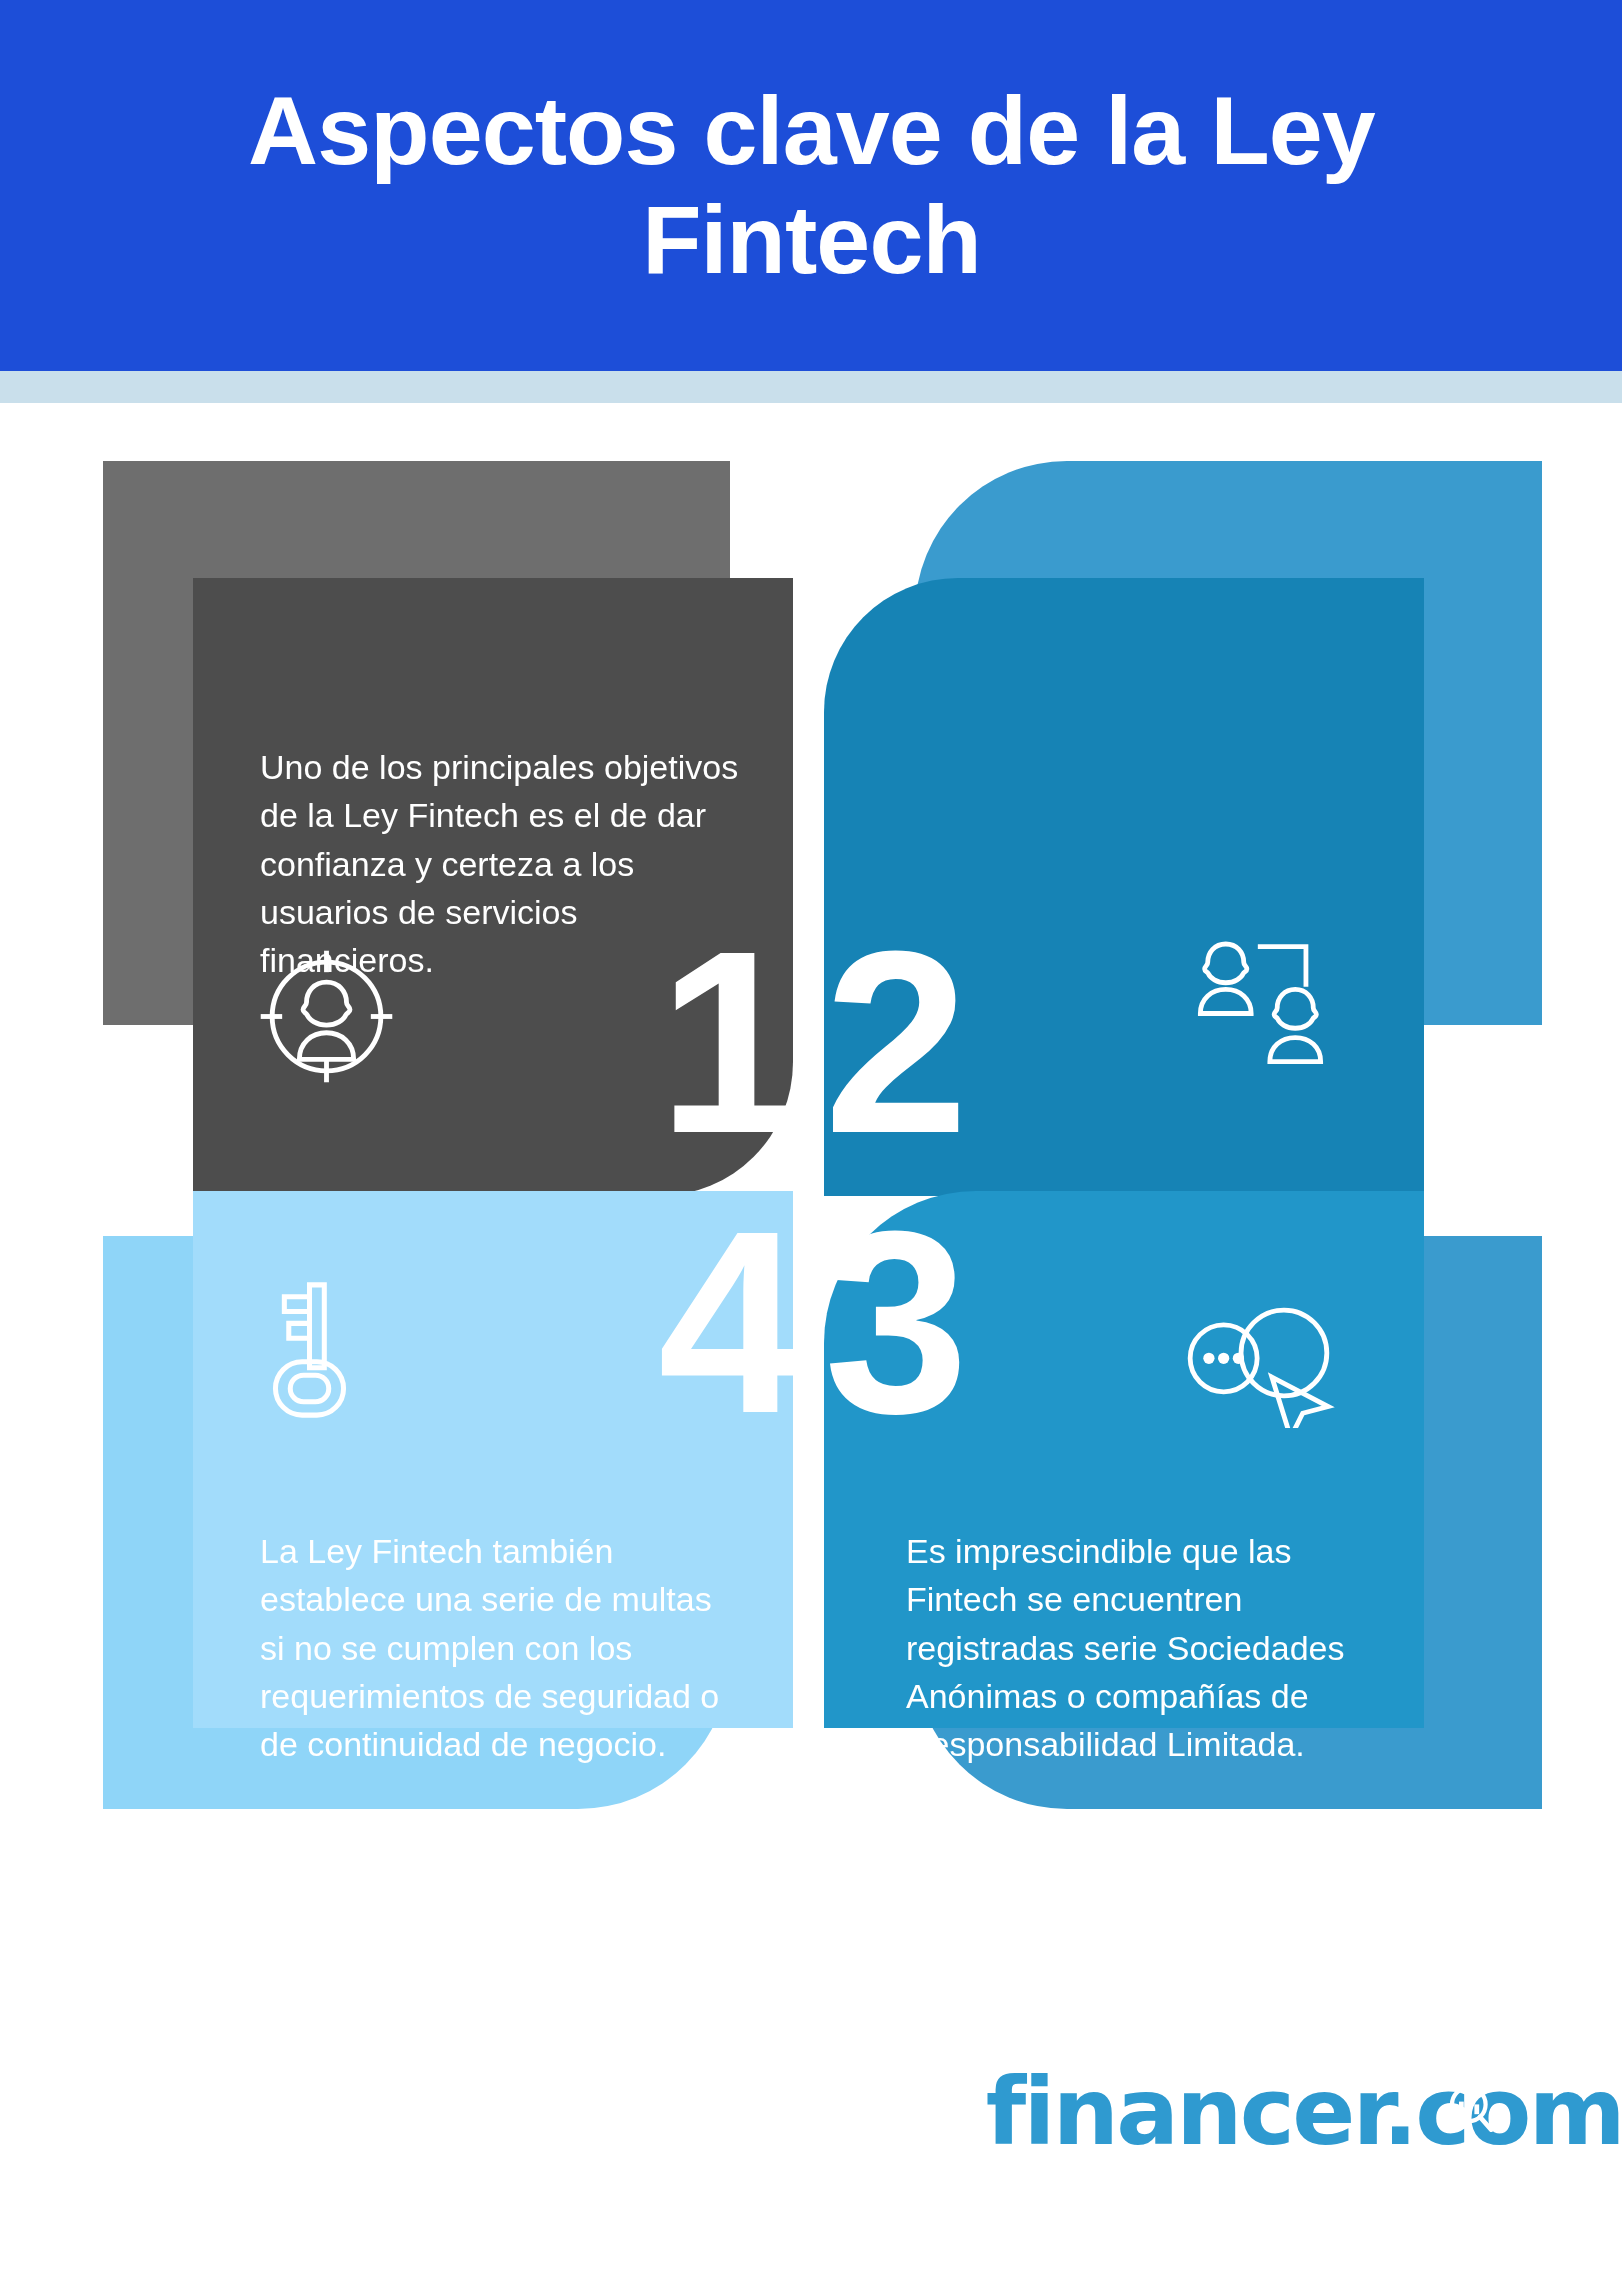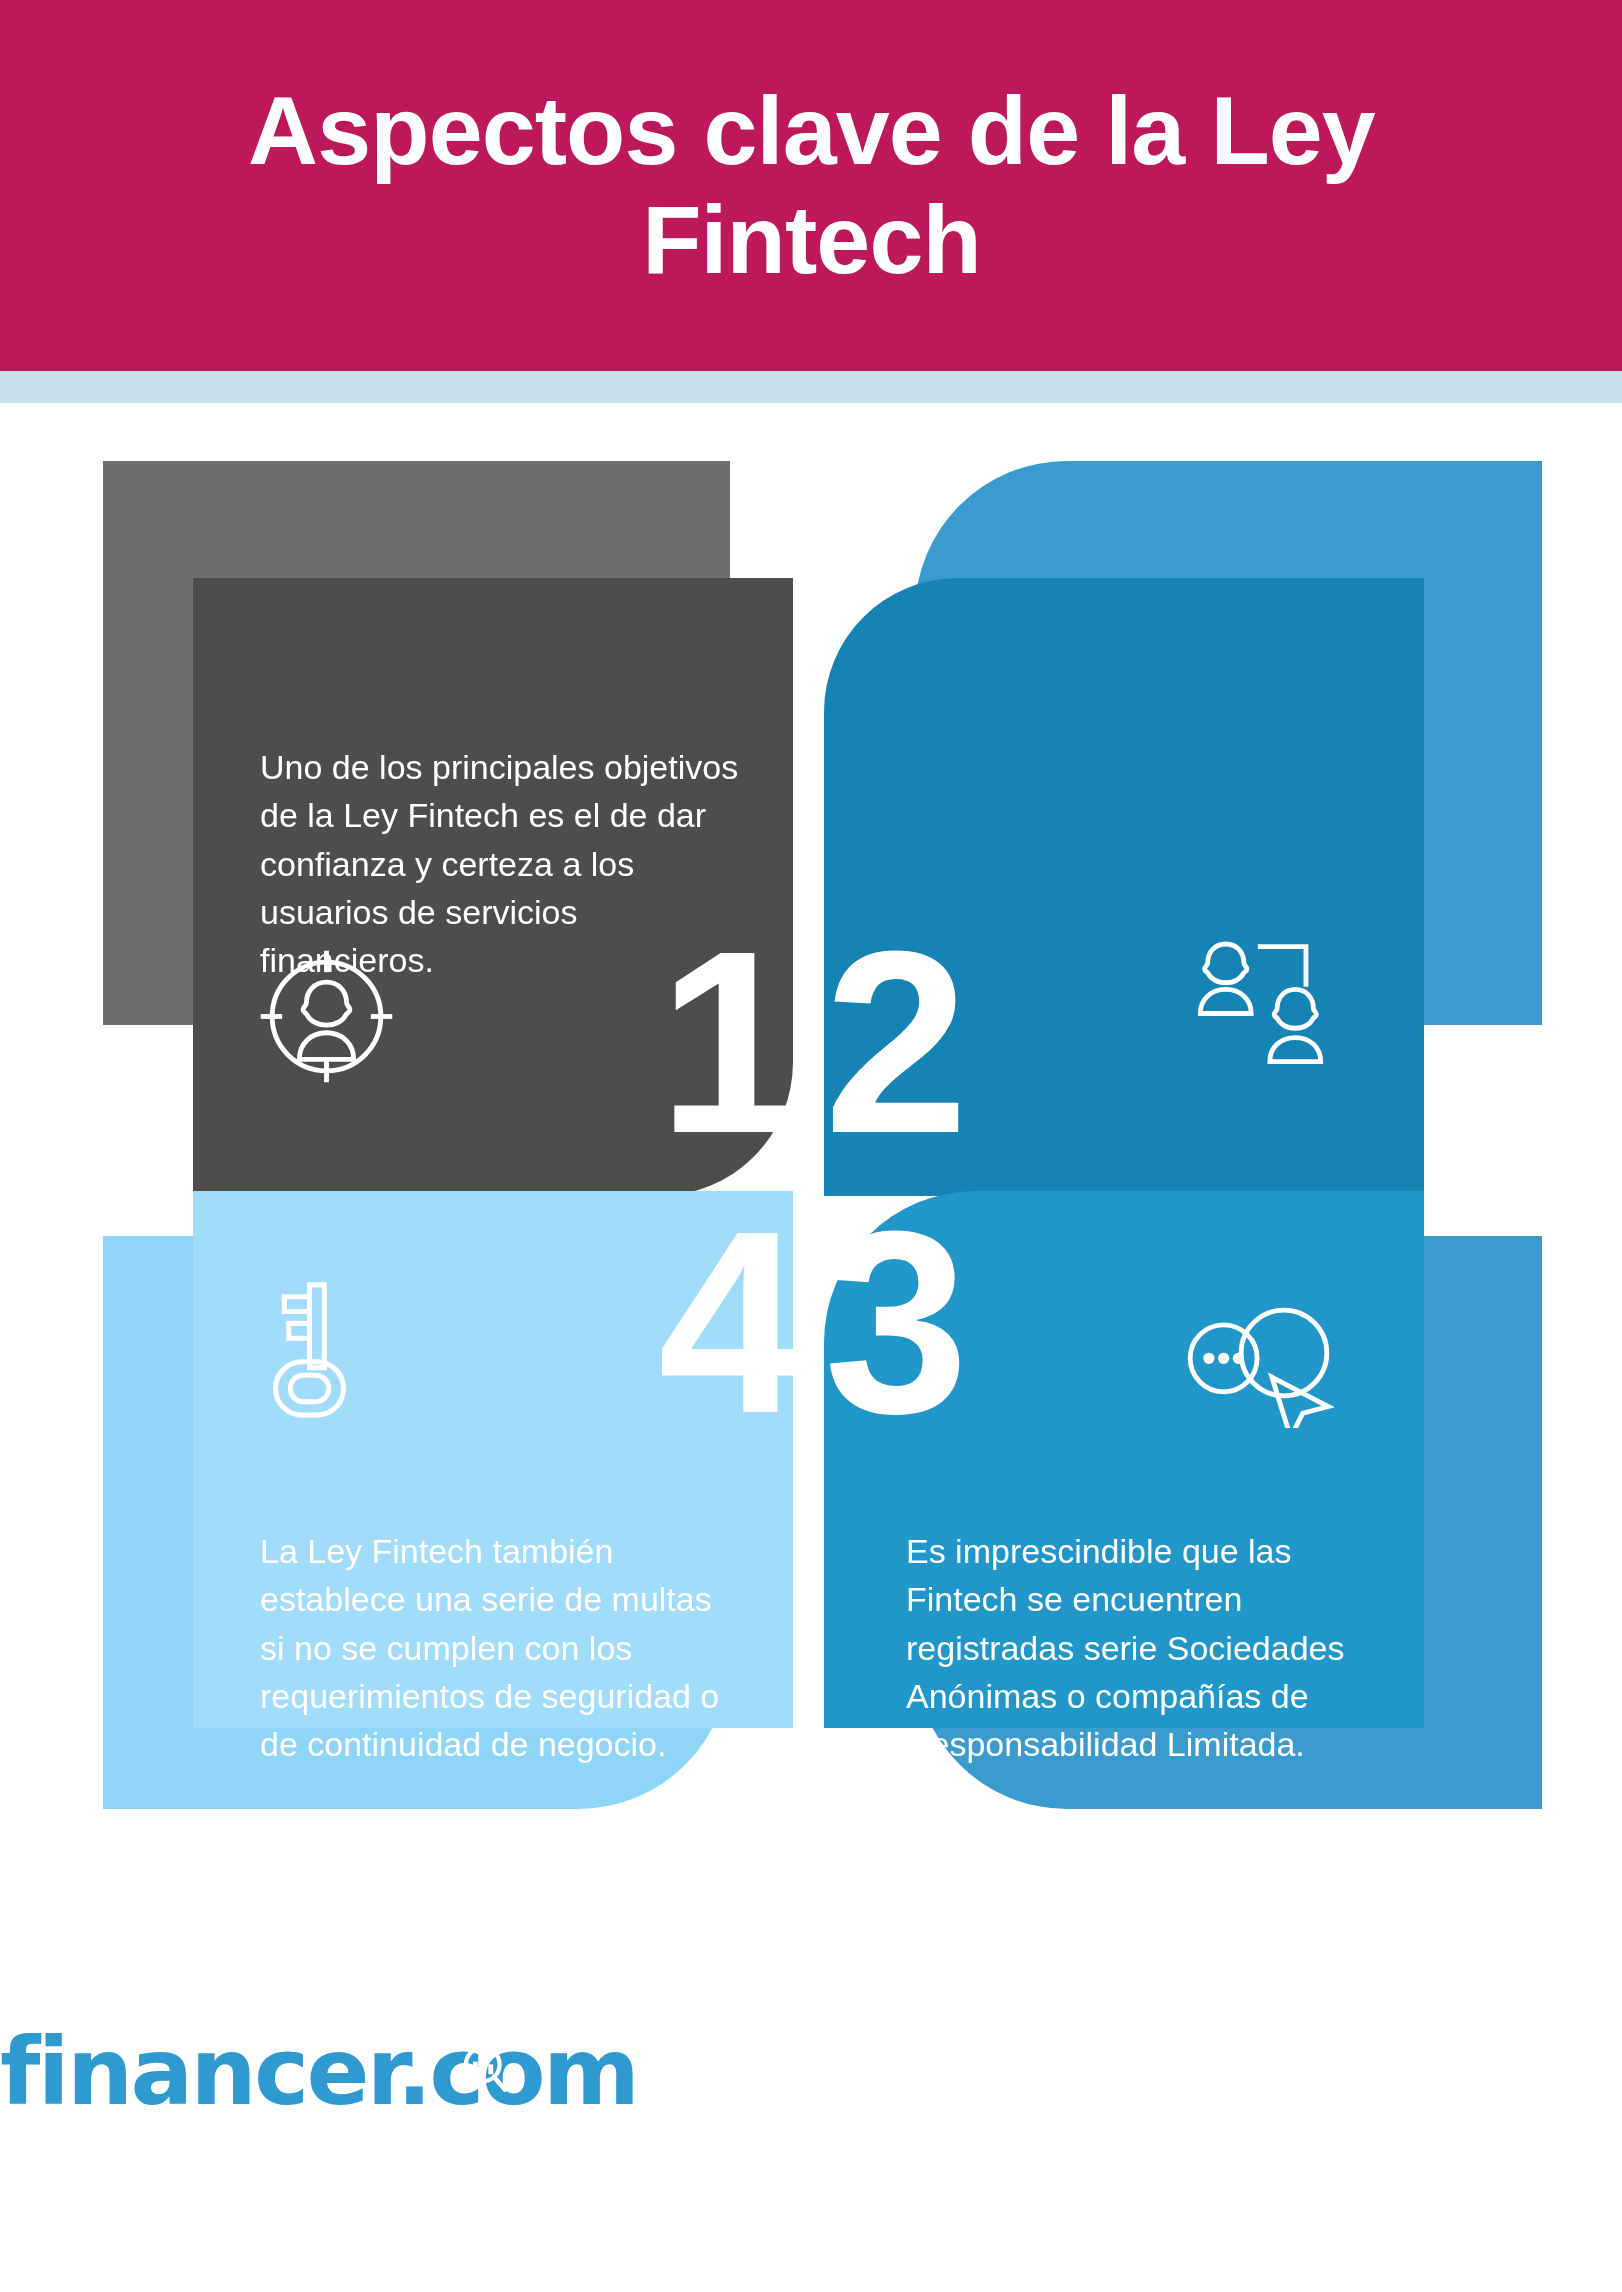--- a/index.html
+++ b/index.html
@@ -9,21 +9,21 @@
     font-family:"Liberation Sans", sans-serif;
     -webkit-font-smoothing:antialiased;
     overflow:hidden;
   }
 
   .poster { position:relative; width:1623px; height:2293px; background:#ffffff; }
 
   
   .header {
     position:absolute; left:0; top:0; width:1623px; height:371px;
-    background:#be185d;
+    background:#1d4ed8;
     display:flex; align-items:center; justify-content:center;
   }
   .header-title {
     color:#ffffff;
     font-size:97px;
     font-weight:bold;
     line-height:1.12;
     text-align:center;
     letter-spacing:-0.9px;
     width:1397px;
@@ -114,22 +114,22 @@
 
   
   .icon-slot { position:absolute; }
   #i1 { left:255px; top:945px; width:143px; height:143px; }
   #i2 { left:1182px; top:936px; width:157px; height:139px; }
   #i4 { left:260px; top:1276px; width:99px; height:148px; }
   #i3 { left:1182px; top:1294px; width:161px; height:134px; }
 
   
   .footer {
-    position:absolute; left:0; top:1956px; width:1623px; height:233px;
-    display:flex; align-items:center; justify-content:flex-start;
+    position:absolute; left:0; top:1996px; width:1623px; height:233px;
+    display:flex; align-items:center; justify-content:flex-end;
   }
   .logo-wrap { display:flex; align-items:center; position:relative; }
   .logo-text {
     color:#2f9ad0;
     font-size:93px;
     font-weight:bold;
     letter-spacing:-2.7px;
     line-height:1;
     font-family:"DejaVu Sans", sans-serif;
   }

